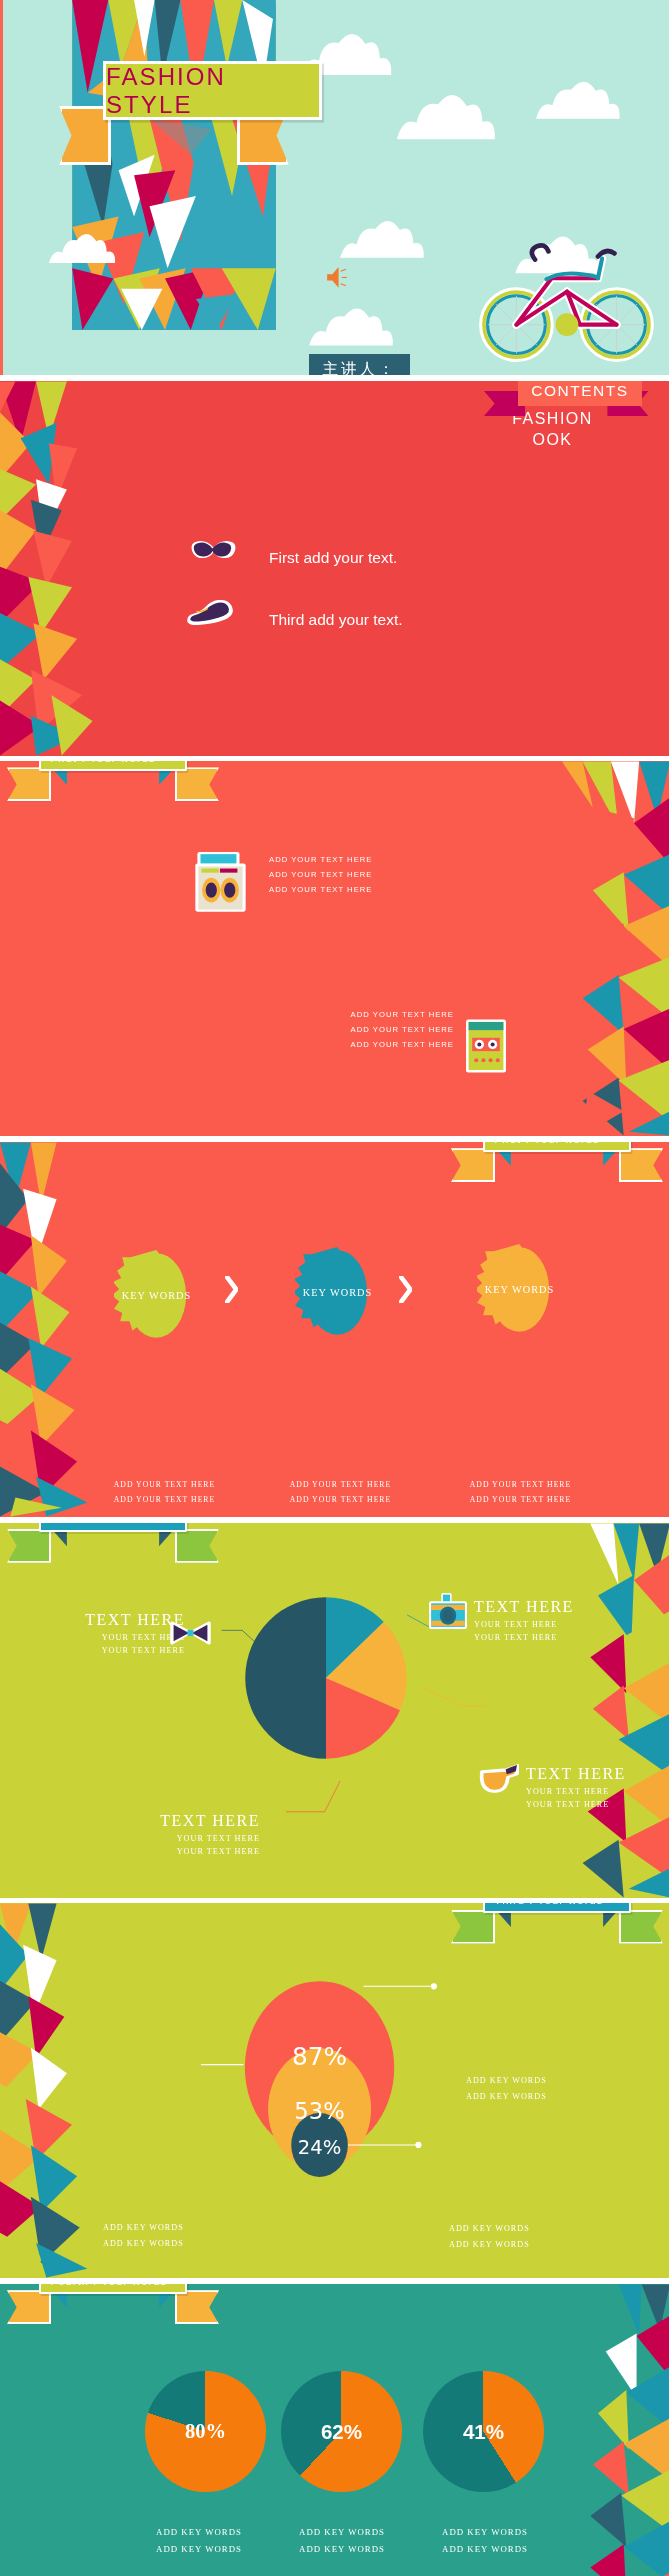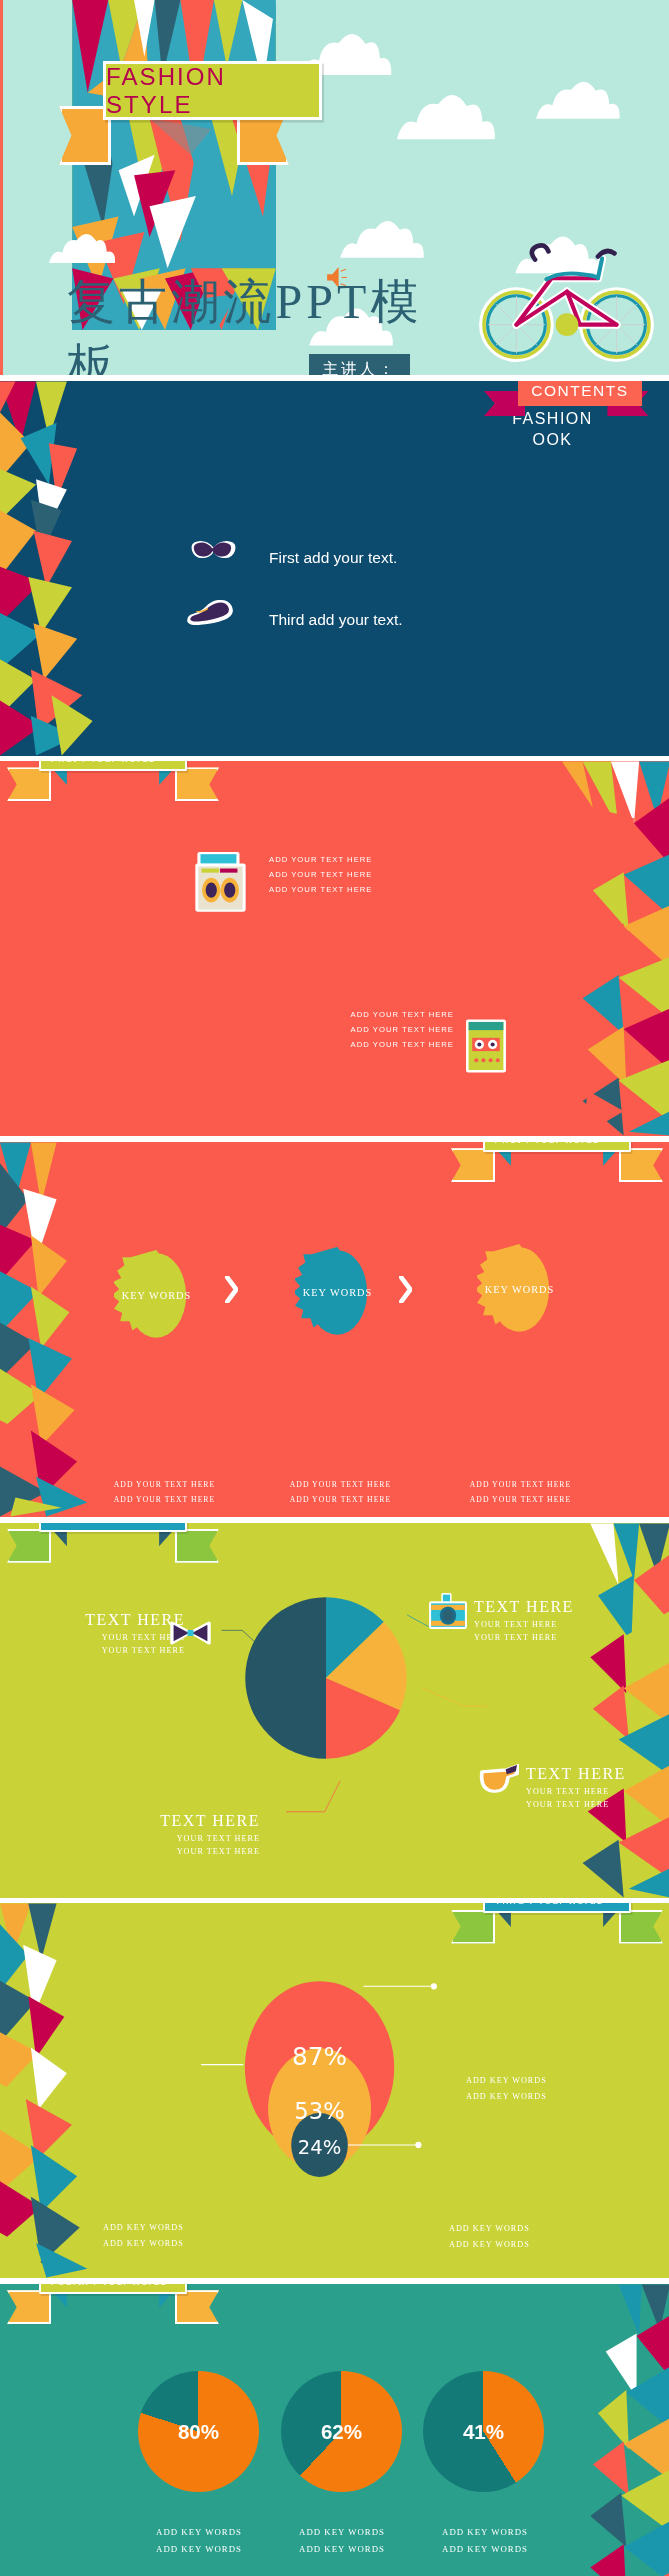--- a/index.html
+++ b/index.html
@@ -80,21 +80,21 @@
     font-size:48px; color:#2c6173; letter-spacing:4.1px; font-weight:400;
     font-family:"Liberation Serif", serif;
   }
   .s1 .speaker {
     position:absolute; left:309px; top:354px; background:#2c6173; color:#fff;
     padding:5.2px 13.4px; font-size:15.5px; letter-spacing:3.1px;
   }
   .s1 .bike { position:absolute; right:5.2px; top:242px; width:196px; height:124px; }
 
   
-  .s2 { background:#0c4a6e; }
+  .s2 { background:#ef4444; }
   .s2 .contentsbox {
     position:absolute; right:28px; top:-3.1px; z-index:4;
     background:#fa6450; color:#fff; padding:4.1px 13.4px 6.2px;
     font-size:15.5px; letter-spacing:1.5px;
     font-family:"Liberation Sans Narrow","Liberation Sans",sans-serif;
   }
   .s2 .ctail { position:absolute; top:10.3px; width:41px; height:25px; background:#c0005a; z-index:2; }
   .s2 .ctailL { right:145px; clip-path:polygon(0 0,100% 0,100% 100%,0 100%,26% 50%); }
   .s2 .ctailR { right:21.6px; clip-path:polygon(0 0,100% 0,74% 50%,100% 100%,0 100%); }
   .s2 .cfoldL { position:absolute; top:10.3px; right:135px; width:13.4px; height:15.5px; background:#f7b23c; clip-path:polygon(0 0,100% 0,100% 100%); z-index:3;}
@@ -215,21 +215,20 @@
 
   <svg style="position:absolute;left:325px;top:265px;" width="23" height="27" viewBox="0 0 44 52">
     <polygon points="4,18 14,18 26,4 26,44 14,30 4,30" fill="#f07a2e"></polygon>
     <g stroke="#f07a2e" stroke-width="2">
           <line x1="30" y1="12" x2="40" y2="8"></line>
           <line x1="32" y1="24" x2="42" y2="24"></line>
           <line x1="30" y1="36" x2="40" y2="40"></line>
         </g>
   </svg>
 
-  <div class="maintitle">复古潮流PPT模板</div>
   <div class="speaker">主讲人：</div>
 
   <svg class="bike" viewBox="0 0 380 240">
     <g fill="none" stroke="#ffffff" stroke-width="13">
       <circle cx="92" cy="160" r="66"></circle>
           <circle cx="286" cy="160" r="66"></circle>
     </g>
     <g fill="none" stroke="#c9d236" stroke-width="7">
           <circle cx="92" cy="160" r="63"></circle>
           <circle cx="286" cy="160" r="63"></circle>
@@ -648,21 +647,21 @@
   </div>
 
   <div class="ribbon" style="left:39px; top:-15.5px;">
     <div class="tailL" style="background:#f7b23c;"></div>
     <div class="tailR" style="background:#f7b23c;"></div>
     <div class="foldL" style="background:#1b97ad;"></div>
     <div class="foldR" style="background:#1b97ad;"></div>
     <div class="plate" style="background:#c9d236;width:148px;">Fourth : Your words</div>
   </div>
 
-  <div class="donutwrap" style="left:138px;top:87px;width:121px;height:121px;">
+  <div class="donutwrap" style="left:145px;top:87px;width:121px;height:121px;font-family:Liberation Serif, serif;">
     <div class="donut" style="background:conic-gradient(#f57c0c 0 80%, #147a78 80% 100%);"></div>
     <div class="hole"></div>
     <div class="val">80%</div>
   </div>
   <div class="donutwrap" style="left:281px;top:87px;width:121px;height:121px;">
     <div class="donut" style="background:conic-gradient(#f57c0c 0 62%, #147a78 62% 100%);"></div>
     <div class="hole"></div>
     <div class="val">62%</div>
   </div>
   <div class="donutwrap" style="left:423px;top:87px;width:121px;height:121px;">

